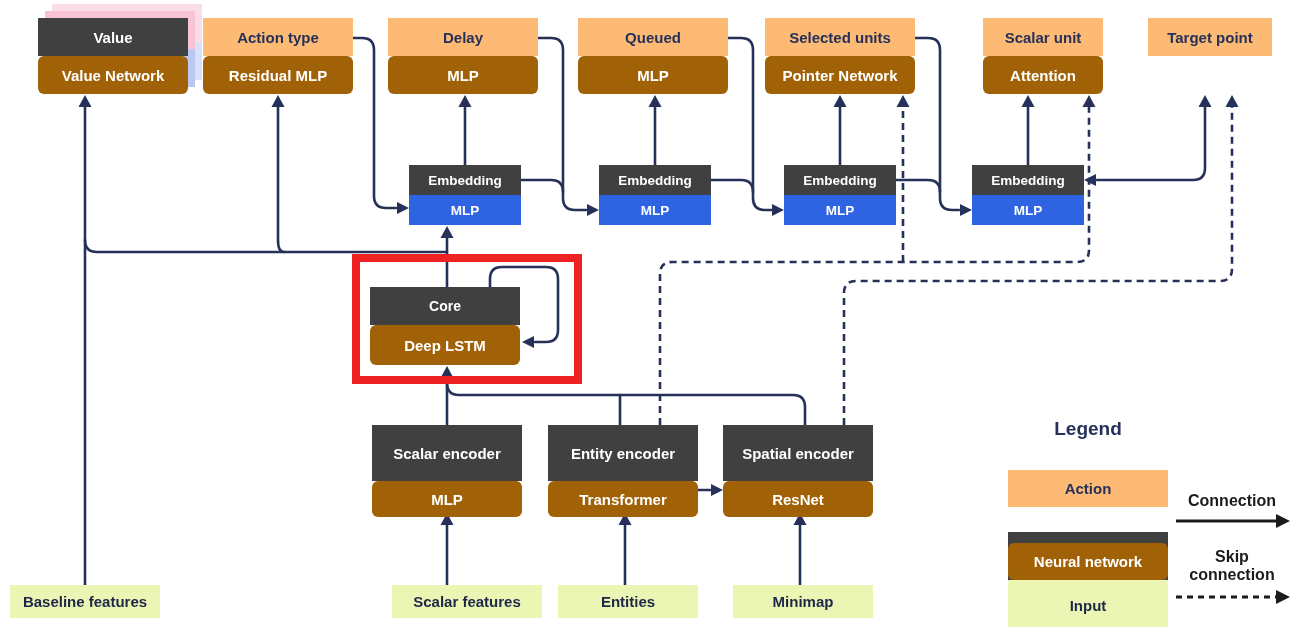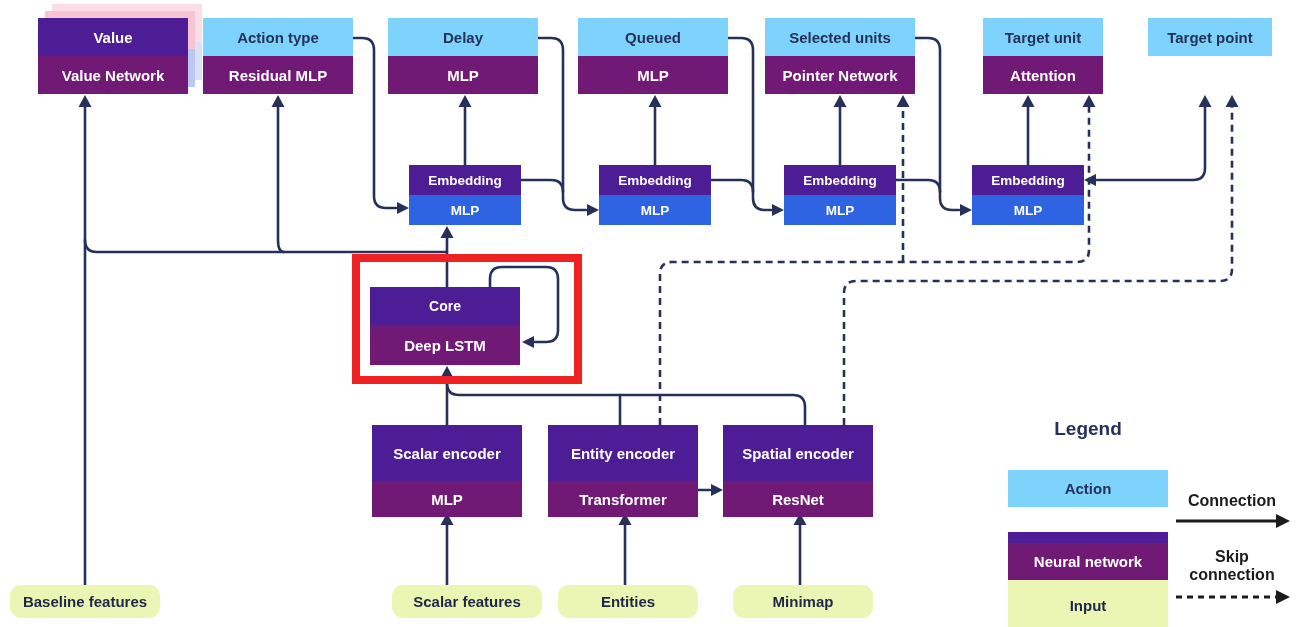--- a/index.html
+++ b/index.html
@@ -3,33 +3,33 @@
 <meta charset="utf-8">
 <style>
   html,body{margin:0;padding:0;background:#ffffff;}
   #stage{position:relative;width:1297px;height:627px;background:#ffffff;overflow:hidden;
          font-family:"Liberation Sans","DejaVu Sans",sans-serif;}
   .node{position:absolute;z-index:3;}
   .node .top,.node .bot{width:100%;text-align:center;font-weight:bold;
         display:flex;align-items:center;justify-content:center;}
   .head .top{height:38px;font-size:15px;}
   .head .bot{height:38px;font-size:15px;}
-  .yellow{background:#7dd3fc;color:#26315a;}
-  .pink{background:#4c1d95;color:#ffffff;}
-  .blue{background:#701a75;color:#ffffff;}
+  .yellow{background:#fdba74;color:#26315a;}
+  .pink{background:#404040;color:#ffffff;}
+  .blue{background:#a16207;color:#ffffff;border-radius:6px;}
   .blue2{background:#2e64e2;color:#ffffff;}
   .green{background:#ebf5b4;color:#1e2748;}
   .emb .top{height:30px;font-size:13.5px;}
   .emb .bot{height:30px;font-size:13.5px;}
   .core .top{height:38px;font-size:14px;}
   .core .bot{height:40px;font-size:15px;}
   .enc .top{height:56px;font-size:15px;}
   .enc .bot{height:36px;font-size:15px;}
   .input-box{position:absolute;z-index:3;height:33px;display:flex;align-items:center;justify-content:center;
-        font-size:15px;font-weight:bold;color:#1e2748;background:#ebf5b4;border-radius:11px;}
+        font-size:15px;font-weight:bold;color:#1e2748;background:#ebf5b4;}
   .ghost{position:absolute;z-index:1;}
   .ghost div{width:100%;height:38px;}
   #core-highlight{position:absolute;z-index:4;border:8px solid #ee2222;background:transparent;pointer-events:none;}
   #lines{position:absolute;left:0;top:0;z-index:2;}
   .legend-title{position:absolute;z-index:3;font-size:19px;font-weight:bold;color:#26315a;text-align:center;}
   .legend-row{position:absolute;z-index:3;display:flex;align-items:center;justify-content:center;
         font-size:15px;font-weight:bold;}
   .legend-label{position:absolute;z-index:3;font-size:16px;font-weight:bold;color:#1b1b1b;text-align:center;line-height:1.15;}
 </style>
 </head>
@@ -128,21 +128,21 @@
   </div>
   <div class="node head" style="left:578px;top:18px;width:150px;">
     <div class="top yellow">Queued</div>
     <div class="bot blue">MLP</div>
   </div>
   <div class="node head" style="left:765px;top:18px;width:150px;">
     <div class="top yellow">Selected units</div>
     <div class="bot blue">Pointer Network</div>
   </div>
   <div class="node head" style="left:983px;top:18px;width:120px;">
-    <div class="top yellow">Target unit</div>
+    <div class="top yellow">Scalar unit</div>
     <div class="bot blue">Attention</div>
   </div>
   <div class="node head" style="left:1148px;top:18px;width:124px;">
     <div class="top yellow">Target point</div>
   </div>
 
   <div class="node emb" style="left:409px;top:165px;width:112px;">
     <div class="top pink">Embedding</div>
     <div class="bot blue2">MLP</div>
   </div>

